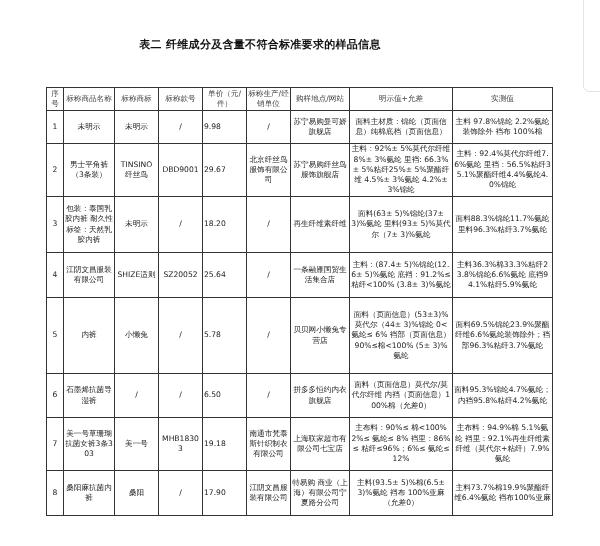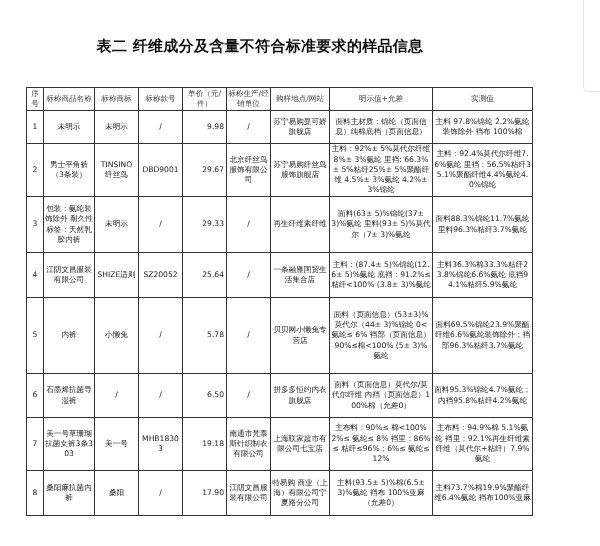--- a/index.html
+++ b/index.html
@@ -6,32 +6,32 @@
   body {
     width:600px; height:546px; background:#ffffff; position:relative; overflow:hidden;
     font-family:"DejaVu Sans", "Liberation Sans", sans-serif; color:#222;
   }
   .side-frame {
     position:absolute; left:583px; top:-10px; width:40px; height:100px;
     border:1px solid #e4e4e4; border-radius:6px; background:#fff;
   }
   .title {
     position:absolute; left:0; top:37px; width:520px; text-align:center;
-    font-size:15px; font-weight:bold; color:#111; letter-spacing:0.3px;
+    font-size:11px; font-weight:bold; color:#111; letter-spacing:0.3px;
   }
   table.grid {
-    position:absolute; left:26px; top:87px;
+    position:absolute; left:46px; top:87px;
     border-collapse:collapse; table-layout:fixed;
     font-size:7.6px; line-height:10.3px; color:#222;
   }
   table.grid td {
     border:1px solid #333; padding:0 1px; text-align:center; vertical-align:middle;
     overflow:hidden; word-break:break-all;
   }
-  table.grid td.num { text-align:right; padding-right:2px; }
+  table.grid td.num { text-align:left; padding-right:2px; }
   table.grid tr.head td { color:#444; }
 </style>
 </head>
 <body>
 
 <div class="side-frame"></div>
 
 <div class="title">表二  纤维成分及含量不符合标准要求的样品信息</div>
 
 <table class="grid">
@@ -75,24 +75,24 @@
     <td>TINSINO 纤丝鸟</td>
     <td>DBD9001</td>
     <td class="num">29.67</td>
     <td>北京纤丝鸟服饰有限公司</td>
     <td>苏宁易购纤丝鸟服饰旗舰店</td>
     <td>主料：92%± 5%莫代尔纤维8%± 3%氨纶 里裆: 66.3%± 5%粘纤25%± 5%聚酯纤维 4.5%± 3%氨纶 4.2%± 3%锦纶</td>
     <td>主料：92.4%莫代尔纤维7.6%氨纶 里裆：56.5%粘纤35.1%聚酯纤维4.4%氨纶4.0%锦纶</td>
   </tr>
   <tr style="height:56px">
     <td>3</td>
-    <td>包装：氨纶装饰除外 耐久性标签：天然乳胶内裤</td>
+    <td>包装：泰国乳胶内裤 耐久性标签：天然乳胶内裤</td>
     <td>未明示</td>
     <td>/</td>
-    <td class="num">29.33</td>
+    <td class="num">18.20</td>
     <td>/</td>
     <td>再生纤维素纤维</td>
     <td>面料(63± 5)%锦纶(37± 3)%氨纶 里料(93± 5)%莫代尔（7± 3)%氨纶</td>
     <td>面料88.3%锦纶11.7%氨纶 里料96.3%粘纤3.7%氨纶</td>
   </tr>
   <tr style="height:45px">
     <td>4</td>
     <td>江阴文昌服装有限公司</td>
     <td>SHIZE适则</td>
     <td>SZ20052</td>

